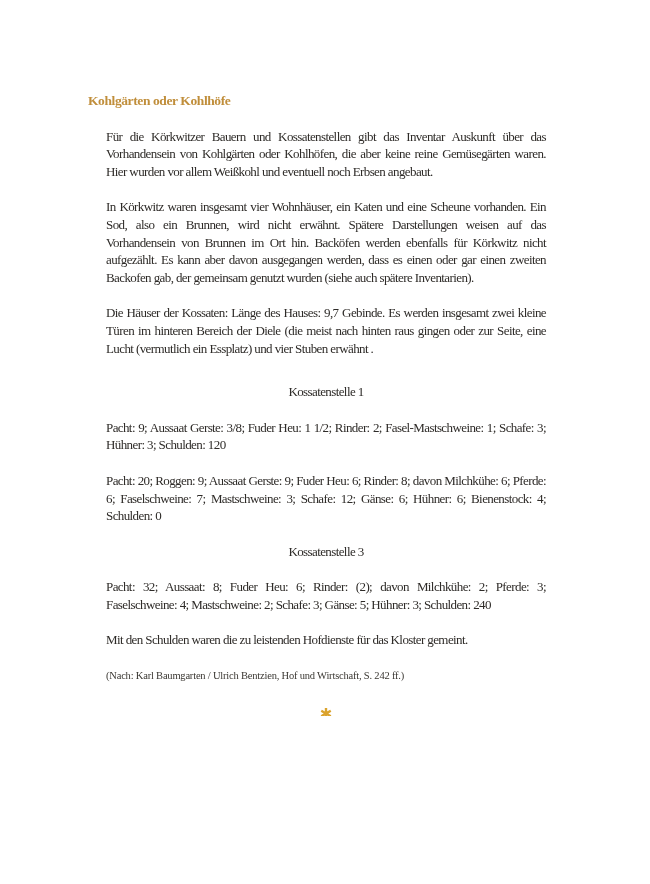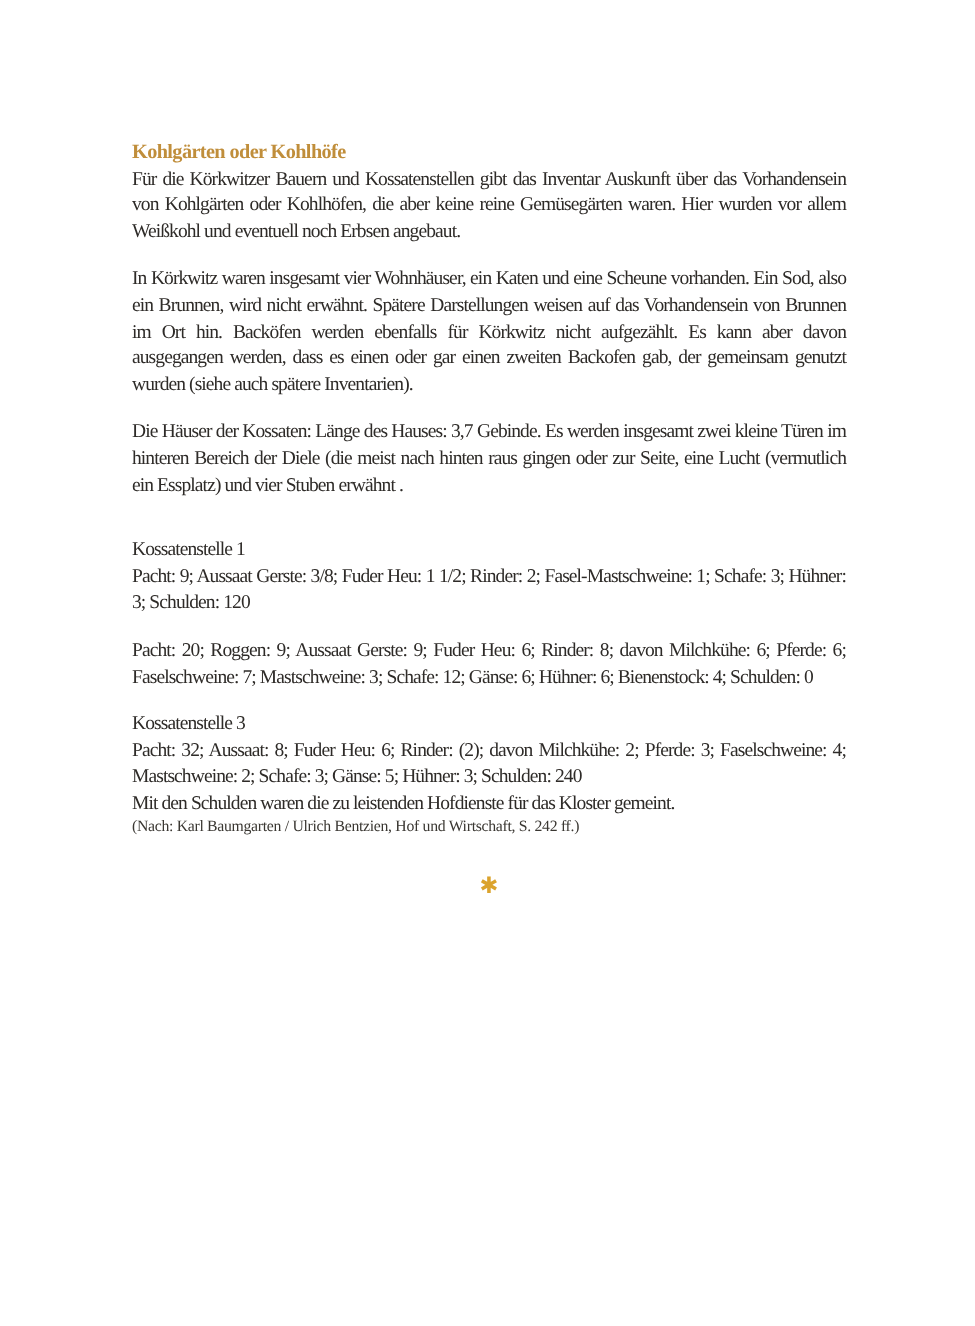--- a/index.html
+++ b/index.html
@@ -20,35 +20,35 @@
     left: 88px;
     top: 92px;
     width: 476px;
     font-family: "Liberation Serif", "DejaVu Serif", serif;
     font-size: 13px;
     line-height: 17.6px;
     letter-spacing: -0.6px;
     color: #2e2b28;
     text-align: justify;
   }
-  .content p { margin: 0; }
+  .content p { margin: 18px; }
   .heading {
     margin: 0;
     font-size: 13.5px;
     font-weight: 700;
     color: #c08e3b;
     letter-spacing: -0.4px;
     text-align: left;
   }
   .sec-1 { margin-bottom: 14px; }
   .sec-2 { margin-bottom: 14px; }
   .sec-3 { margin-bottom: 26px; }
   .entry { margin-top: 14px; }
   .sec-4 .heading + .entry { margin-top: 0; }
-  .entry-title { text-align: left; }
+  .entry-title { text-align: center; }
   .note { margin-top: 11px; text-align: left; }
   .citation {
     font-size: 10.5px;
     letter-spacing: -0.2px;
     text-align: left;
     color: #3a3732;
   }
   .divider {
     margin-top: 21px;
     text-align: center;
@@ -85,21 +85,21 @@
     <section class="sec sec-1">
       <h3 class="heading">Kohlgärten oder Kohlhöfe</h3>
       <p class="body-text">Für die Körkwitzer Bauern und Kossatenstellen gibt das Inventar Auskunft über das Vorhandensein von Kohlgärten oder Kohlhöfen, die aber keine reine Gemüsegärten waren. Hier wurden vor allem Weißkohl und eventuell noch Erbsen angebaut.</p>
     </section>
 
     <section class="sec sec-2">
       <p class="body-text">In Körkwitz waren insgesamt vier Wohnhäuser, ein Katen und eine Scheune vorhanden. Ein Sod, also ein Brunnen, wird nicht erwähnt. Spätere Darstellungen weisen auf das Vorhandensein von Brunnen im Ort hin. Backöfen werden ebenfalls für Körkwitz nicht aufgezählt. Es kann aber davon ausgegangen werden, dass es einen oder gar einen zweiten Backofen gab, der gemeinsam genutzt wurden (siehe auch spätere Inventarien).</p>
     </section>
 
     <section class="sec sec-3">
-      <p class="body-text">Die Häuser der Kossaten: Länge des Hauses: 3,7 Gebinde. Es werden insgesamt zwei kleine Türen im hinteren Bereich der Diele (die meist nach hinten raus gingen oder zur Seite, eine Lucht (vermutlich ein Essplatz) und vier Stuben erwähnt .</p>
+      <p class="body-text">Die Häuser der Kossaten: Länge des Hauses: 9,7 Gebinde. Es werden insgesamt zwei kleine Türen im hinteren Bereich der Diele (die meist nach hinten raus gingen oder zur Seite, eine Lucht (vermutlich ein Essplatz) und vier Stuben erwähnt .</p>
     </section>
 
     <section class="sec sec-4">
 
       <div class="entry">
         <p class="entry-title">Kossatenstelle 1</p>
         <p class="entry-details">Pacht: 9; Aussaat Gerste: 3/8; Fuder Heu: 1 1/2; Rinder: 2; Fasel-Mastschweine: 1; Schafe: 3; Hühner: 3; Schulden: 120</p>
       </div>
 
       <div class="entry">

